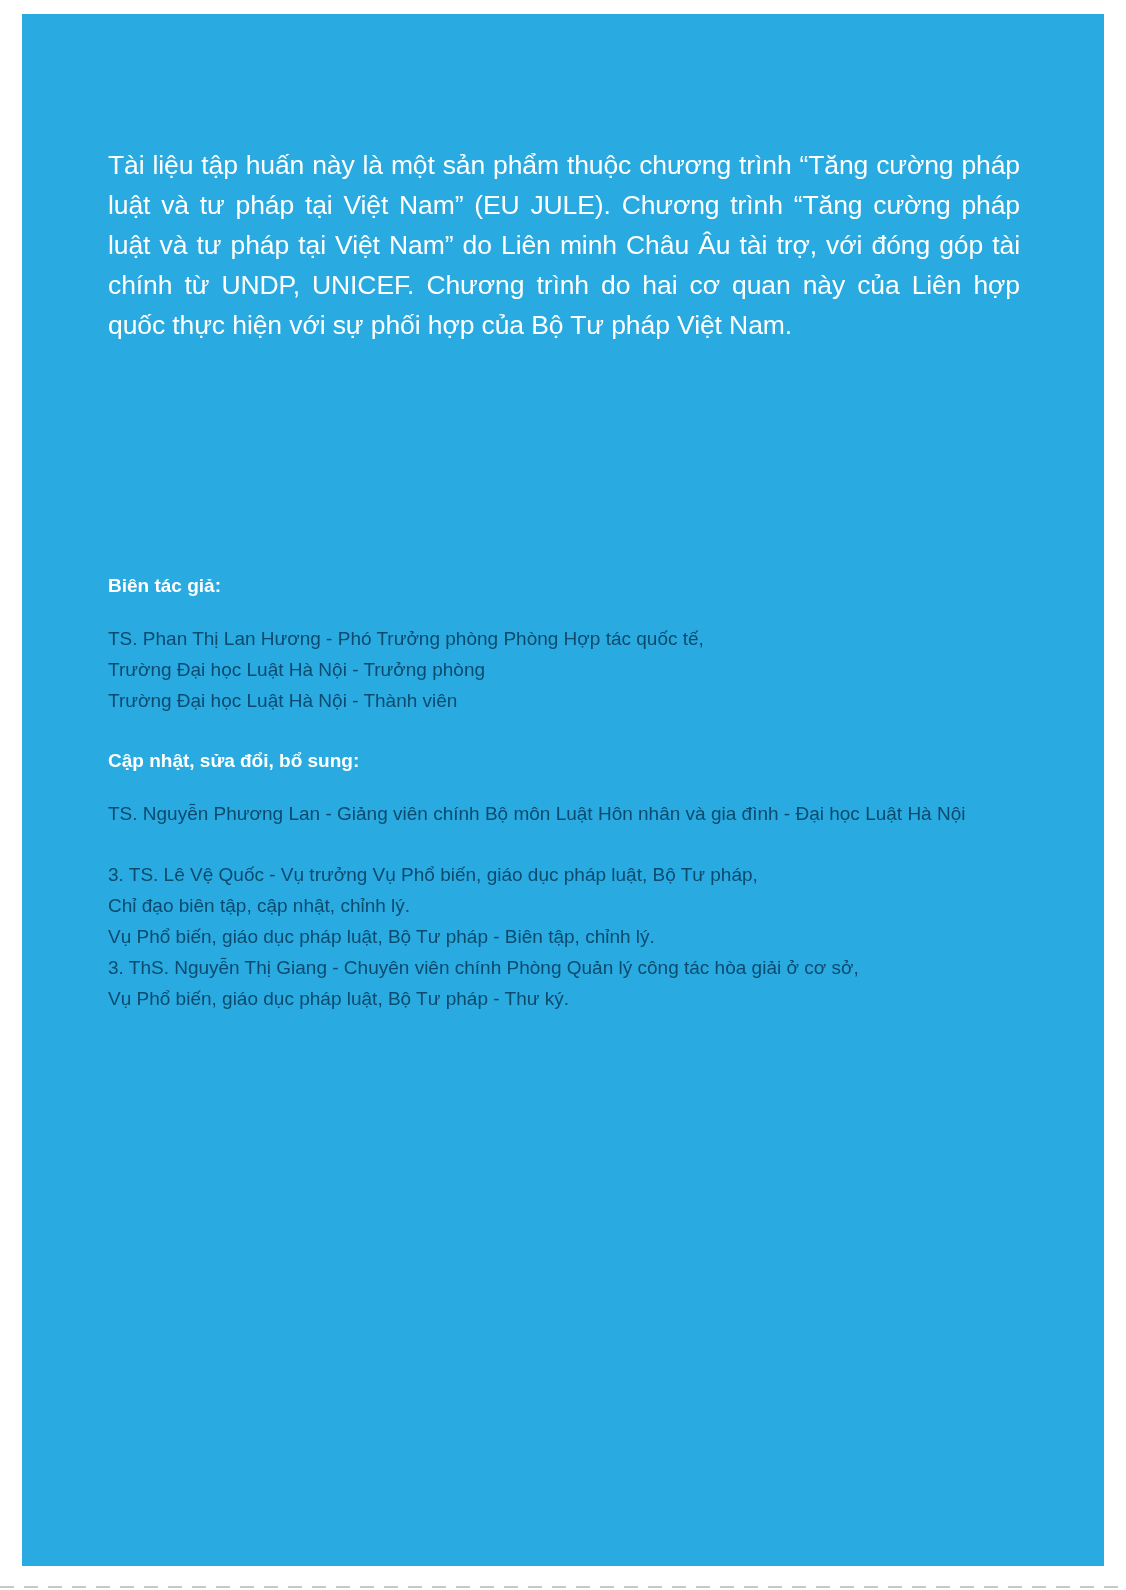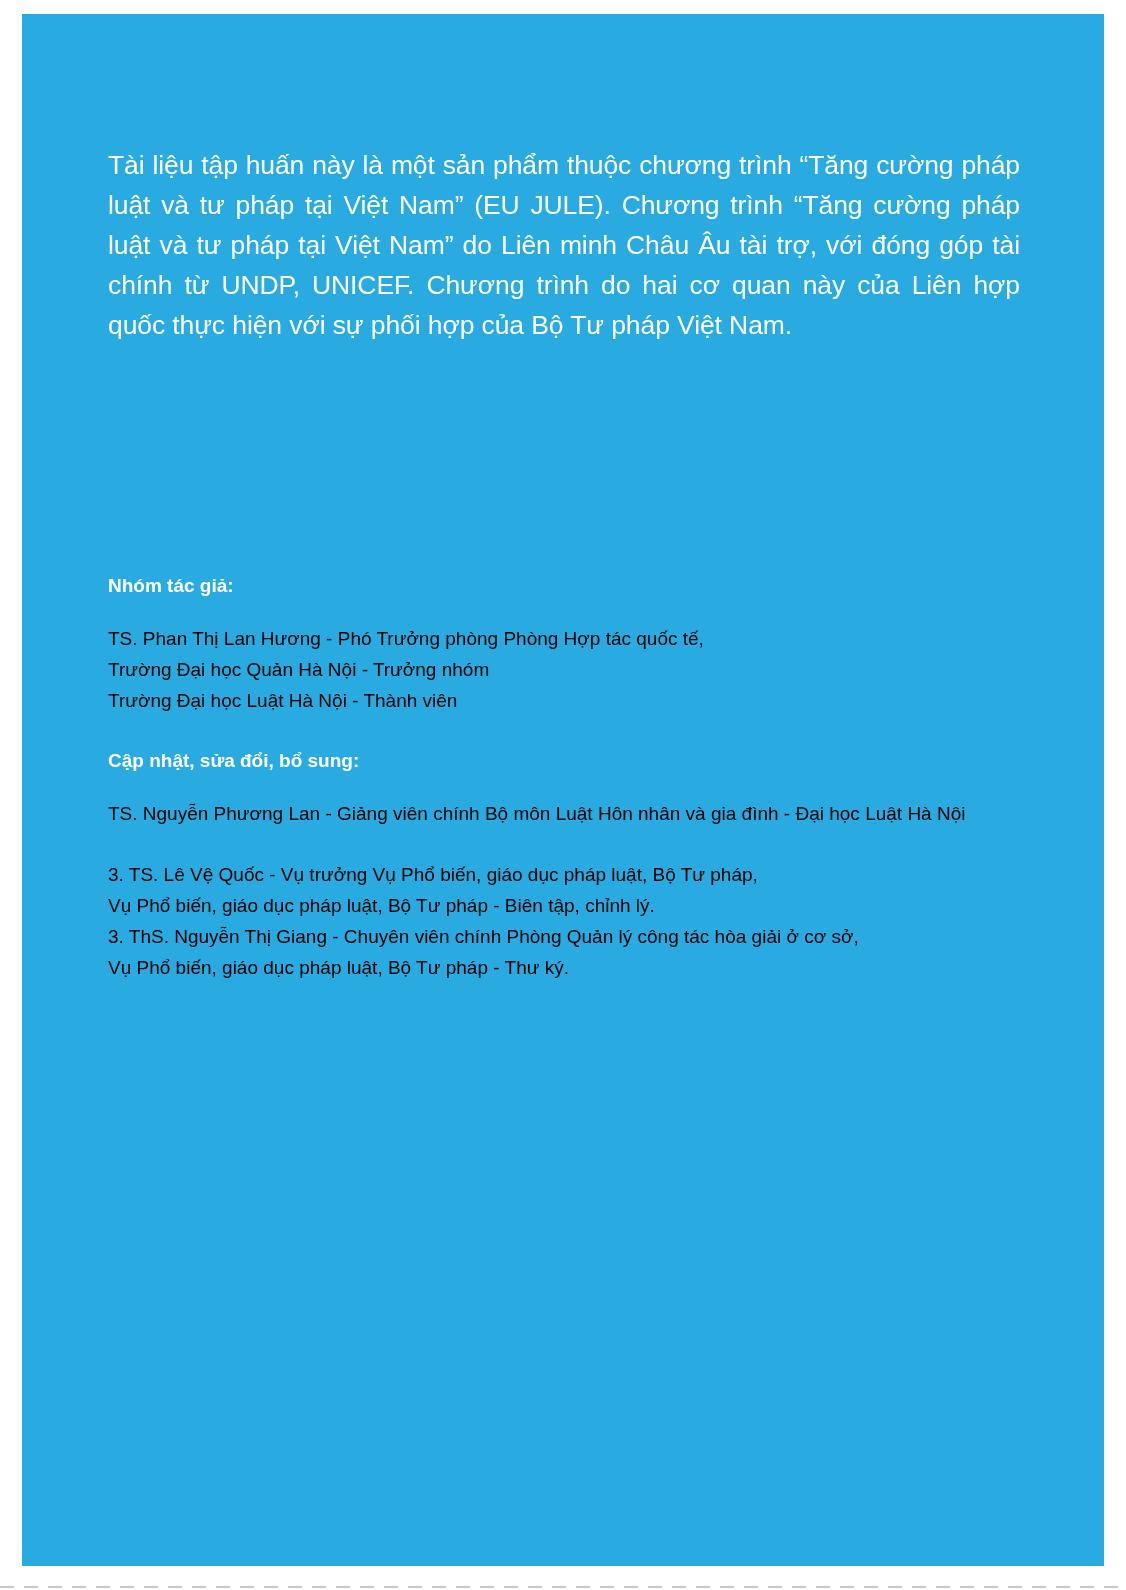--- a/index.html
+++ b/index.html
@@ -40,21 +40,21 @@
     height: 200px;
   }
   .section-heading {
     color: #ffffff;
     font-size: 19px;
     font-weight: bold;
     line-height: 30px;
     margin-bottom: 22px;
   }
   .line {
-    color: #000000;
+    color: #0c4a6e;
     font-size: 19px;
     line-height: 31px;
     white-space: nowrap;
   }
   .block {
     margin-bottom: 30px;
   }
   .bottom-rule {
     position: absolute;
     left: 0;
@@ -68,33 +68,34 @@
 <body>
 
 <div id="page">
   <div class="content">
 
     <p class="intro">Tài liệu tập huấn này là một sản phẩm thuộc chương trình “Tăng cường pháp luật và tư pháp tại Việt Nam” (EU JULE). Chương trình “Tăng cường pháp luật và tư pháp tại Việt Nam” do Liên minh Châu Âu tài trợ, với đóng góp tài chính từ UNDP, UNICEF. Chương trình do hai cơ quan này của Liên hợp quốc thực hiện với sự phối hợp của Bộ Tư pháp Việt Nam.</p>
 
     <div class="spacer-big"></div>
 
     <div class="block">
-      <div class="section-heading">Nhóm tác giả:</div>
+      <div class="section-heading">Biên tác giả:</div>
       <div class="line">TS. Phan Thị Lan Hương - Phó Trưởng phòng Phòng Hợp tác quốc tế,</div>
-      <div class="line">Trường Đại học Quản Hà Nội - Trưởng nhóm</div>
+      <div class="line">Trường Đại học Luật Hà Nội - Trưởng phòng</div>
       <div class="line">Trường Đại học Luật Hà Nội - Thành viên</div>
     </div>
 
     <div class="block">
       <div class="section-heading">Cập nhật, sửa đổi, bổ sung:</div>
       <div class="line">TS. Nguyễn Phương Lan - Giảng viên chính Bộ môn Luật Hôn nhân và gia đình - Đại học Luật Hà Nội</div>
     </div>
 
     <div class="block">
       <div class="line">3. TS. Lê Vệ Quốc - Vụ trưởng Vụ Phổ biến, giáo dục pháp luật, Bộ Tư pháp,</div>
+      <div class="line">Chỉ đạo biên tập, cập nhật, chỉnh lý.</div>
       <div class="line">Vụ Phổ biến, giáo dục pháp luật, Bộ Tư pháp  - Biên tập, chỉnh lý.</div>
       <div class="line">3. ThS. Nguyễn Thị Giang - Chuyên viên chính Phòng Quản lý công tác hòa giải ở cơ sở,</div>
       <div class="line">Vụ Phổ biến, giáo dục pháp luật, Bộ Tư pháp  - Thư ký.</div>
     </div>
 
   </div>
 </div>
 
 <div class="bottom-rule"></div>
 

